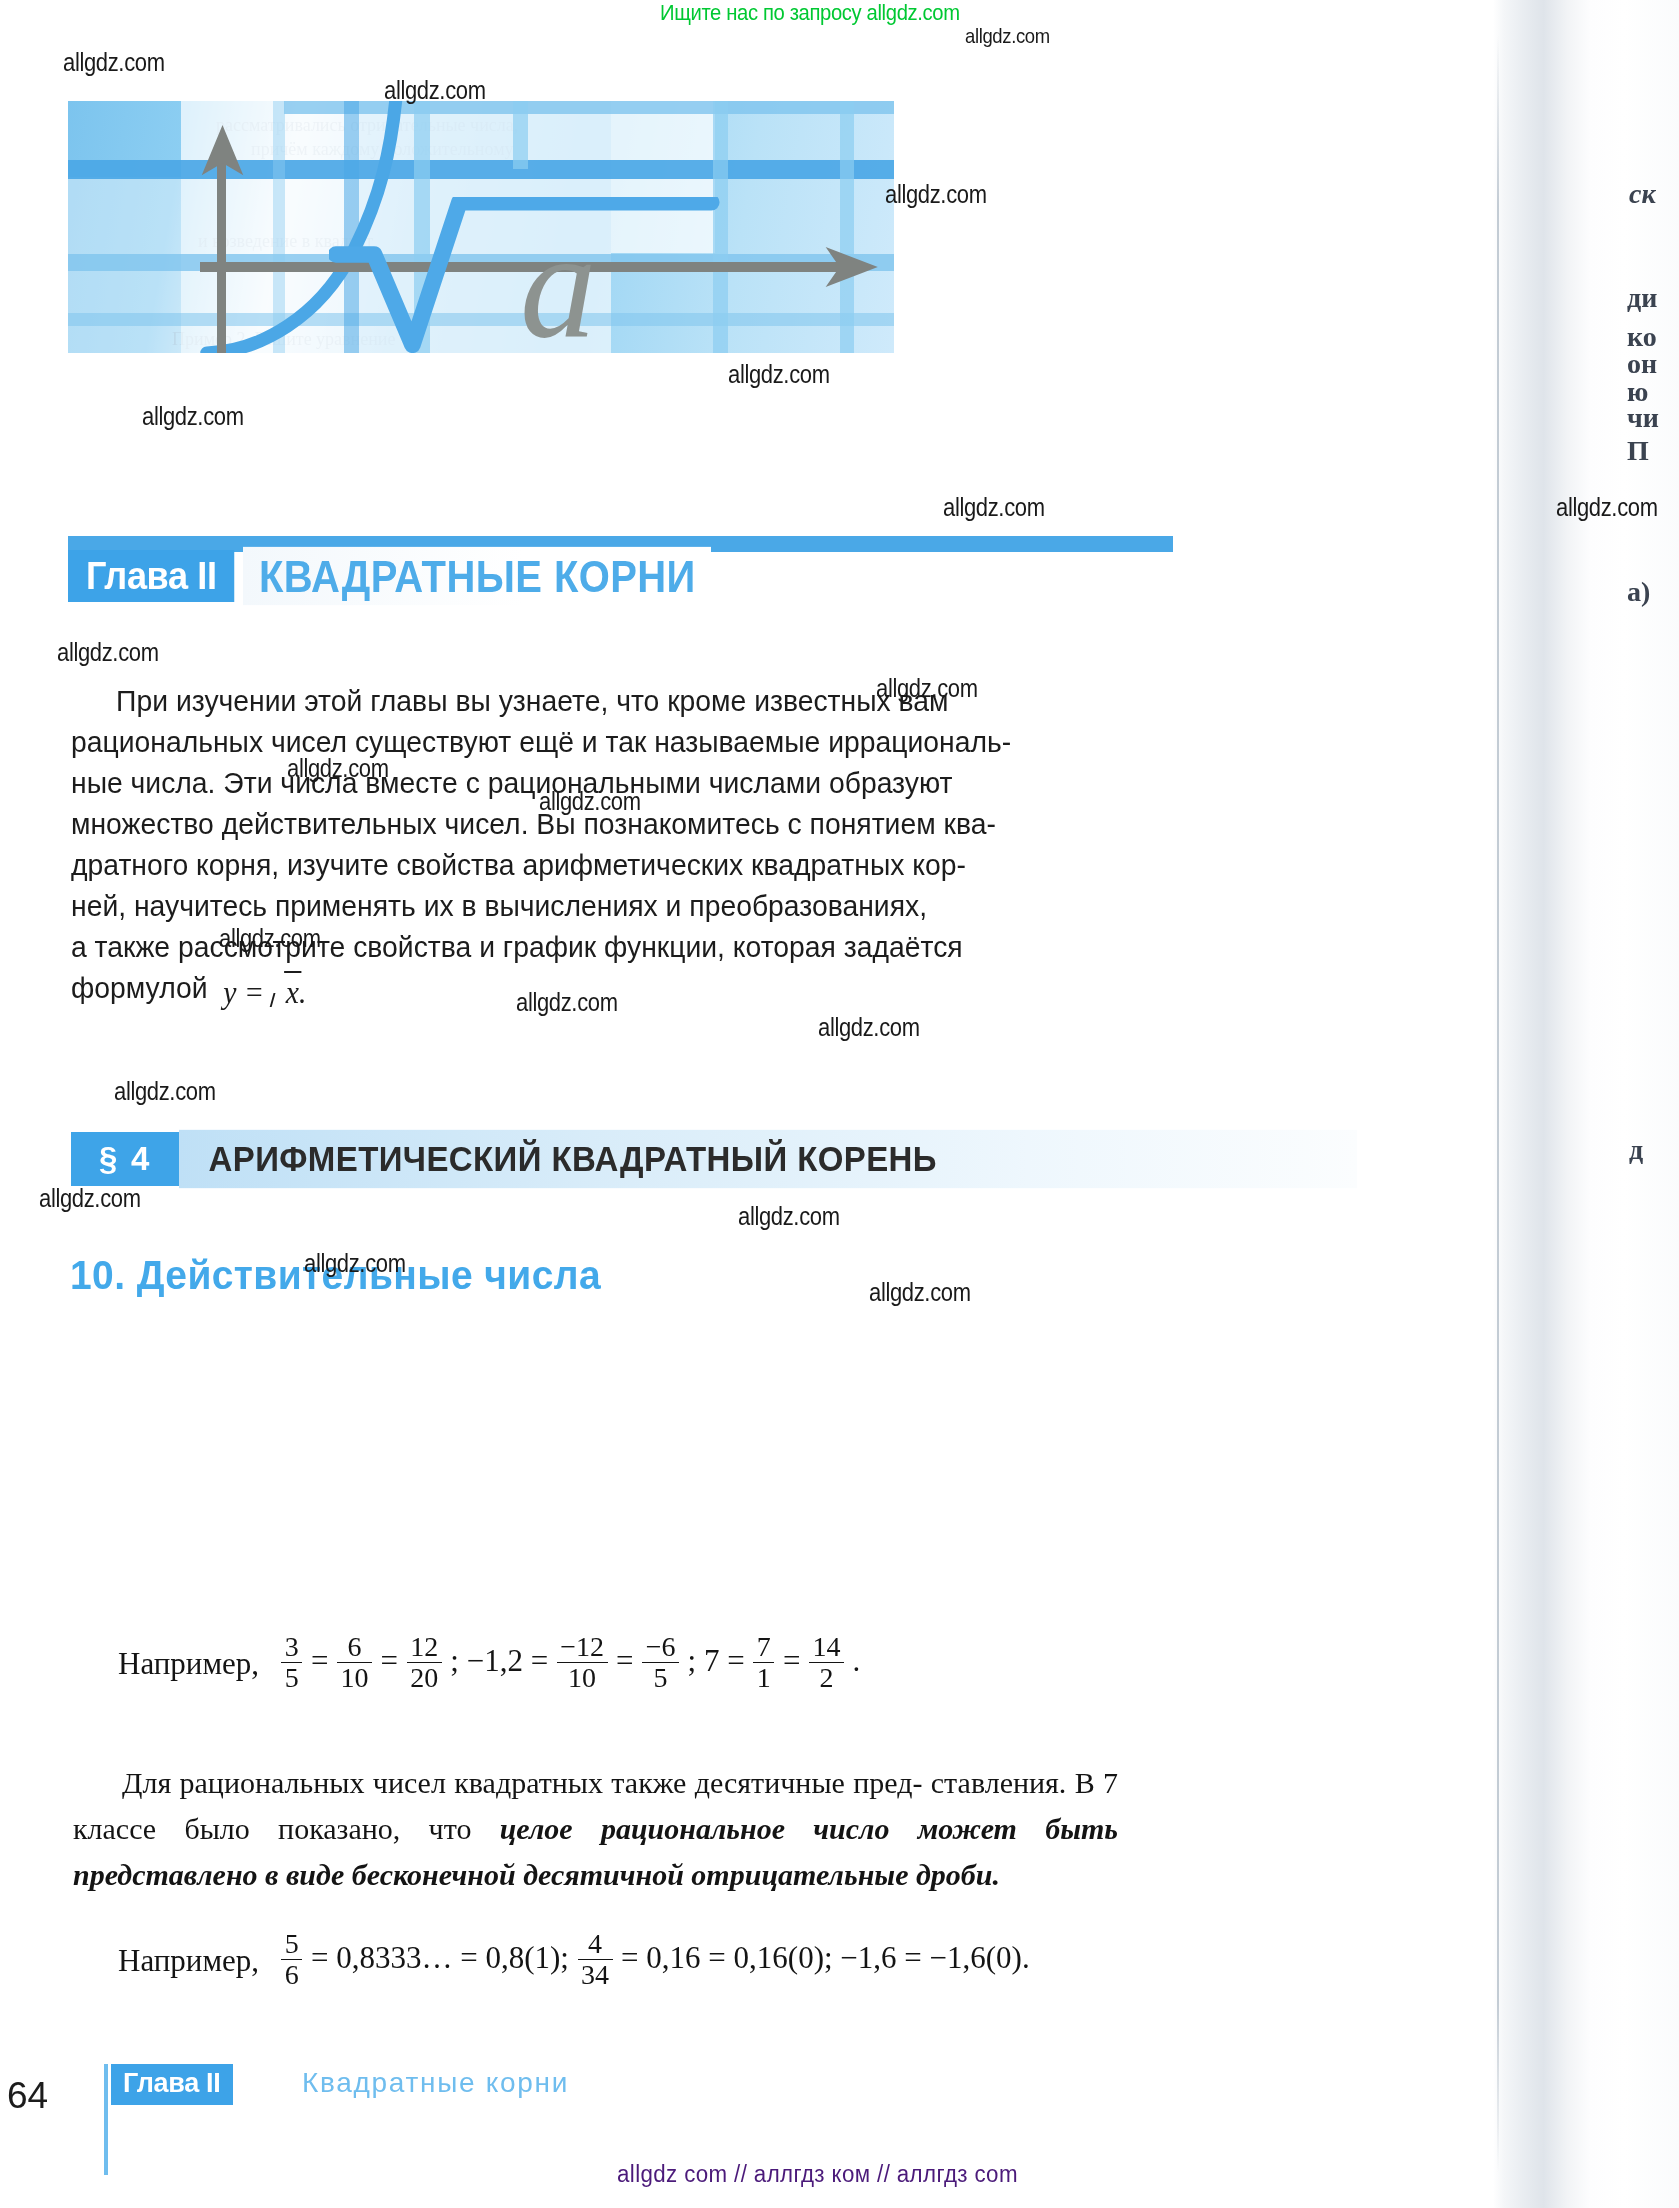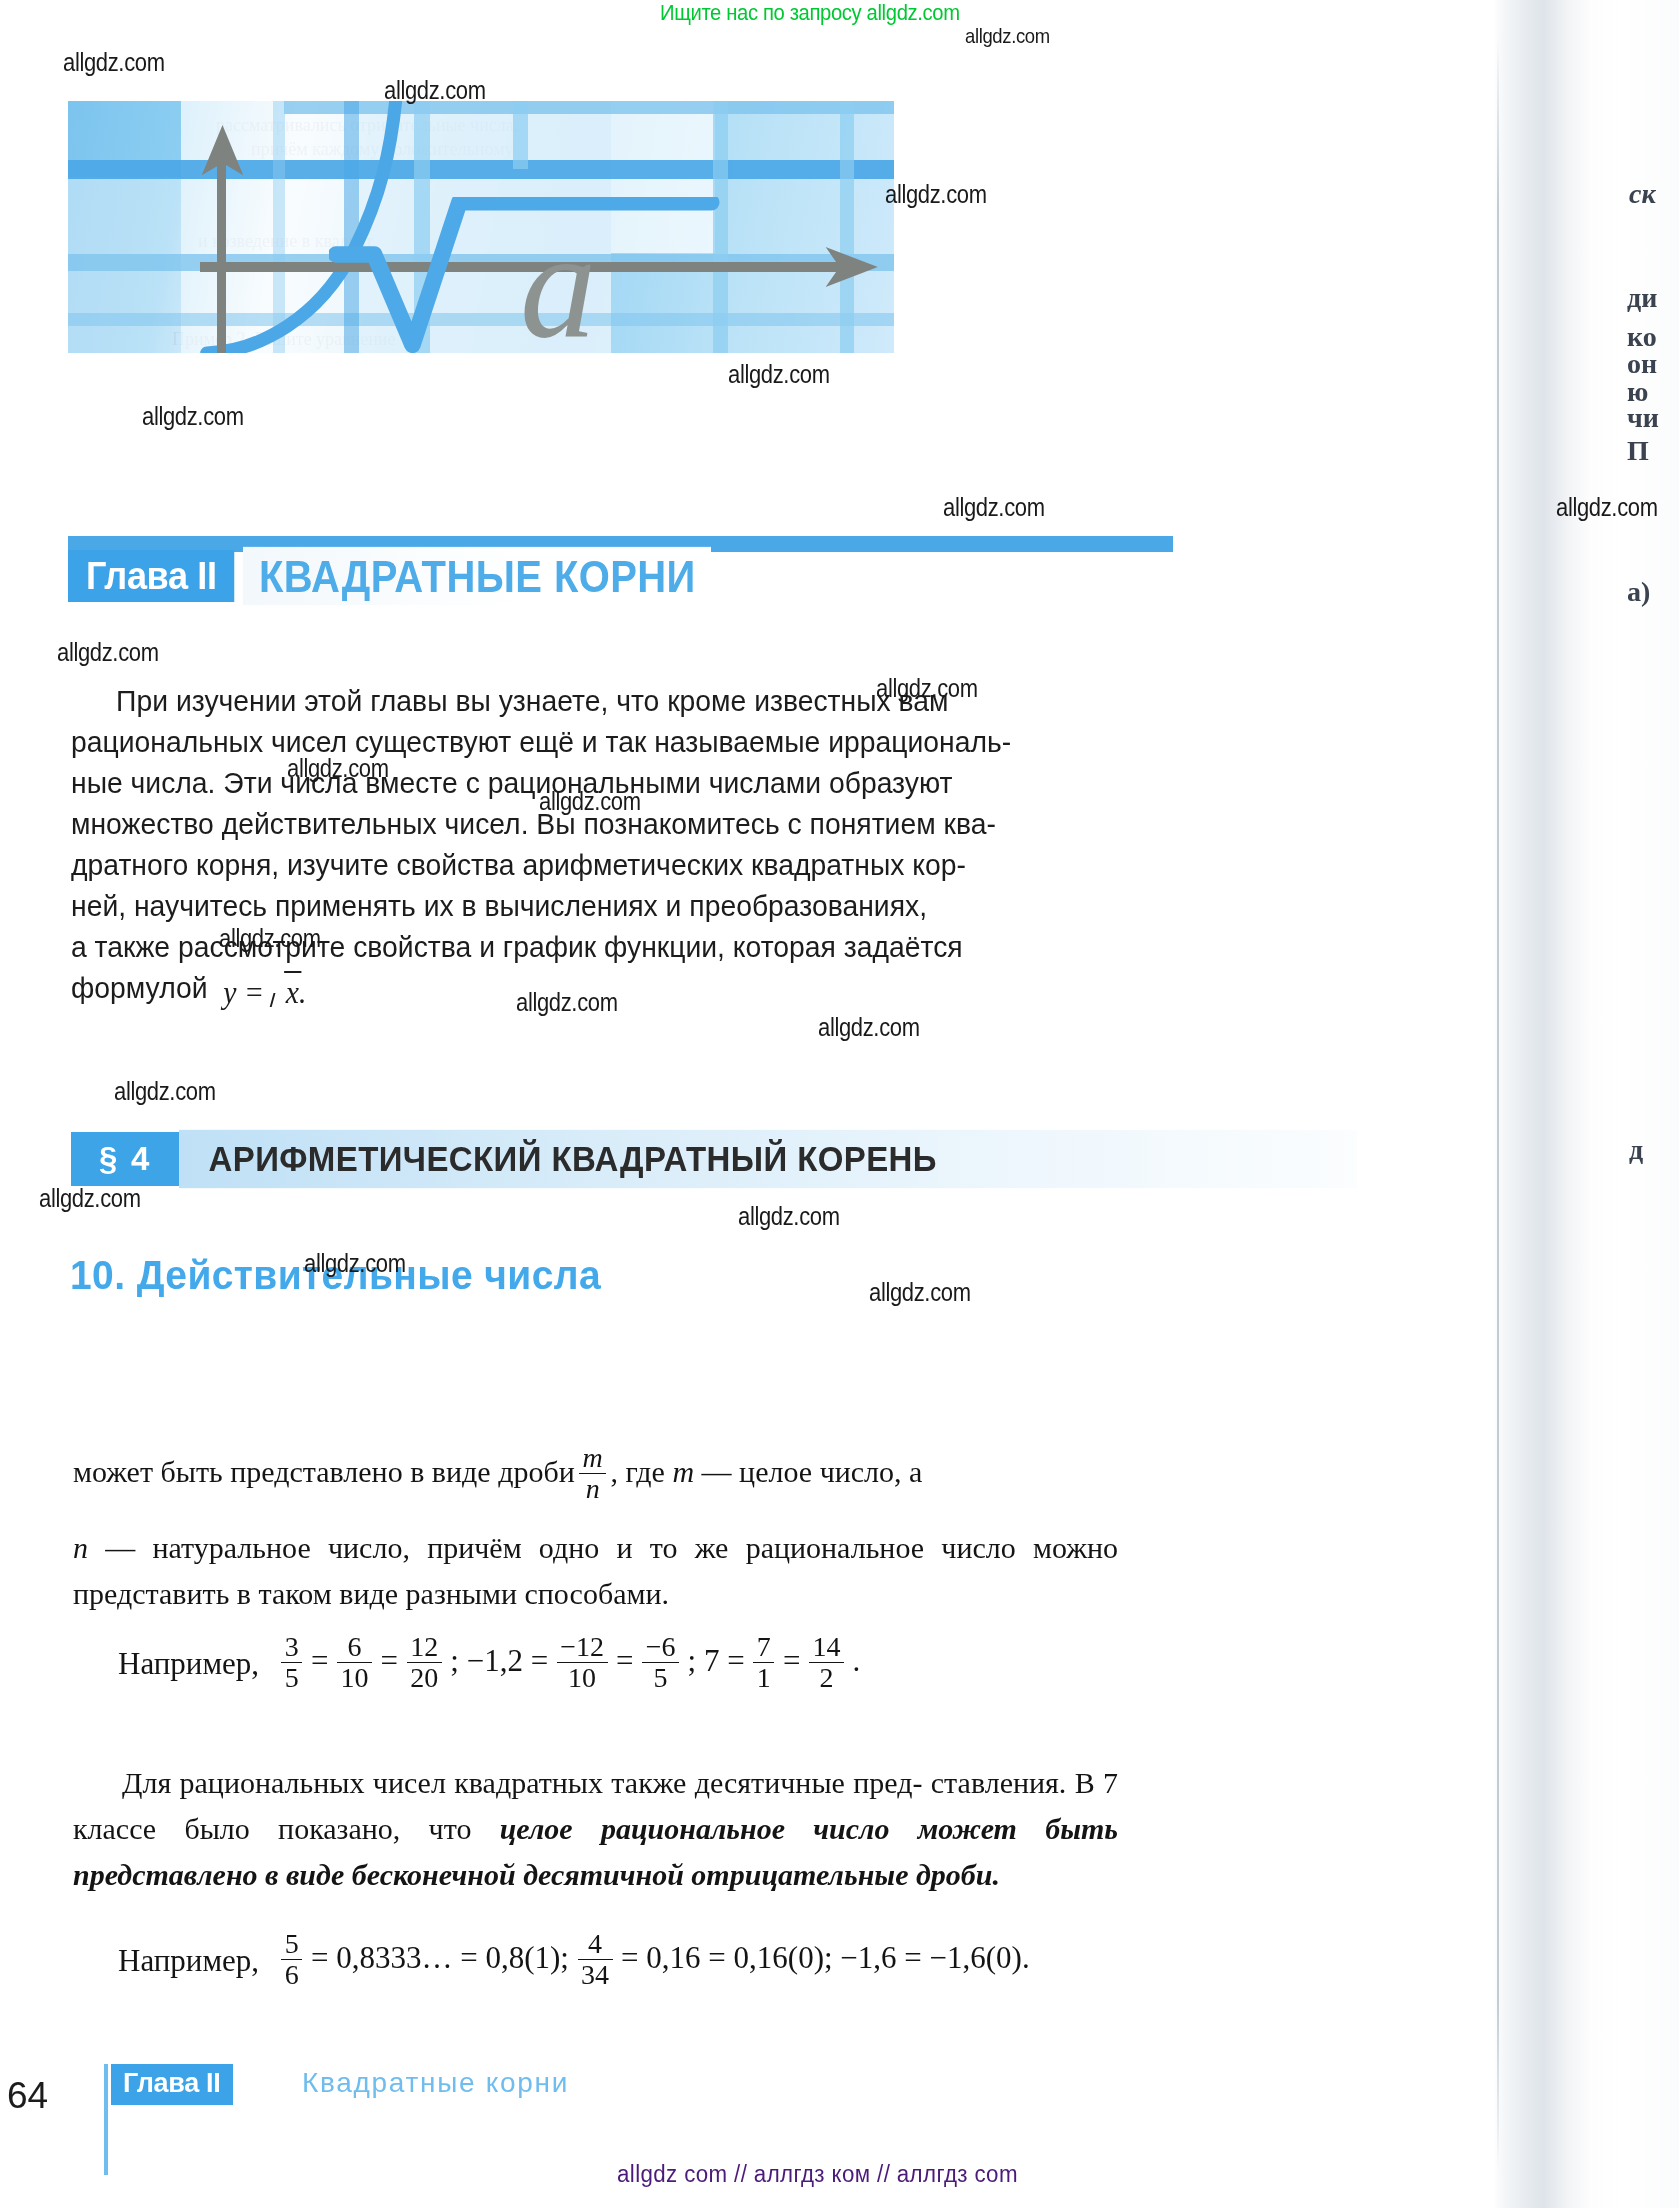--- a/index.html
+++ b/index.html
@@ -286,31 +286,21 @@
     <div class="sym">
       <span>§</span>
       <span>4</span>
     </div>
     <div class="txt">АРИФМЕТИЧЕСКИЙ КВАДРАТНЫЙ КОРЕНЬ</div>
   </div>
 
   <div class="subsection">10. Действительные числа</div>
 
 
-  <div class="serif-block" style="left:73px;top:1445px;width:1045px;line-height:52px;">
-    <span>может быть представлено в виде дроби</span><span class="frac ital"><span class="num">m</span><span class="den">n</span></span><span>, где</span>
-    <i>m</i>
-    <span>— целое число, а</span>
-  </div>
-
-  <div class="serif-block" style="left:73px;top:1525px;width:1045px;">
-    <i>n</i>
-    <span>— натуральное число, причём одно и то же рациональное число</span>
-    <span>можно представить в таком виде разными способами.</span>
-  </div>
+
 
   <div class="formula" style="left:118px;top:1634px;">
     <span class="lead">Например,</span>
     <span id="ex1-items"><span class="frac"><span class="num">3</span><span class="den">5</span></span><span style="margin: 0px 4.3px;">=</span><span class="frac"><span class="num">6</span><span class="den">10</span></span><span style="margin: 0px 4.3px;">=</span><span class="frac"><span class="num">12</span><span class="den">20</span></span><span style="margin: 0px 4.3px;">; −1,2 =</span><span class="frac"><span class="num">−12</span><span class="den">10</span></span><span style="margin: 0px 4.3px;">=</span><span class="frac"><span class="num">−6</span><span class="den">5</span></span><span style="margin: 0px 4.3px;">; 7 =</span><span class="frac"><span class="num">7</span><span class="den">1</span></span><span style="margin: 0px 4.3px;">=</span><span class="frac"><span class="num">14</span><span class="den">2</span></span><span style="margin: 0px 4.3px;">.</span></span>
   </div>
 
   <div class="serif-block" style="left:73px;top:1760px;width:1045px;">
     <span class="indent"></span><span>Для рациональных чисел квадратных также десятичные пред-</span>
     <span>ставления. В 7 классе было показано, что </span><span class="em">целое рациональное</span>
     <span class="em">число может быть представлено в виде бесконечной десятичной</span>

